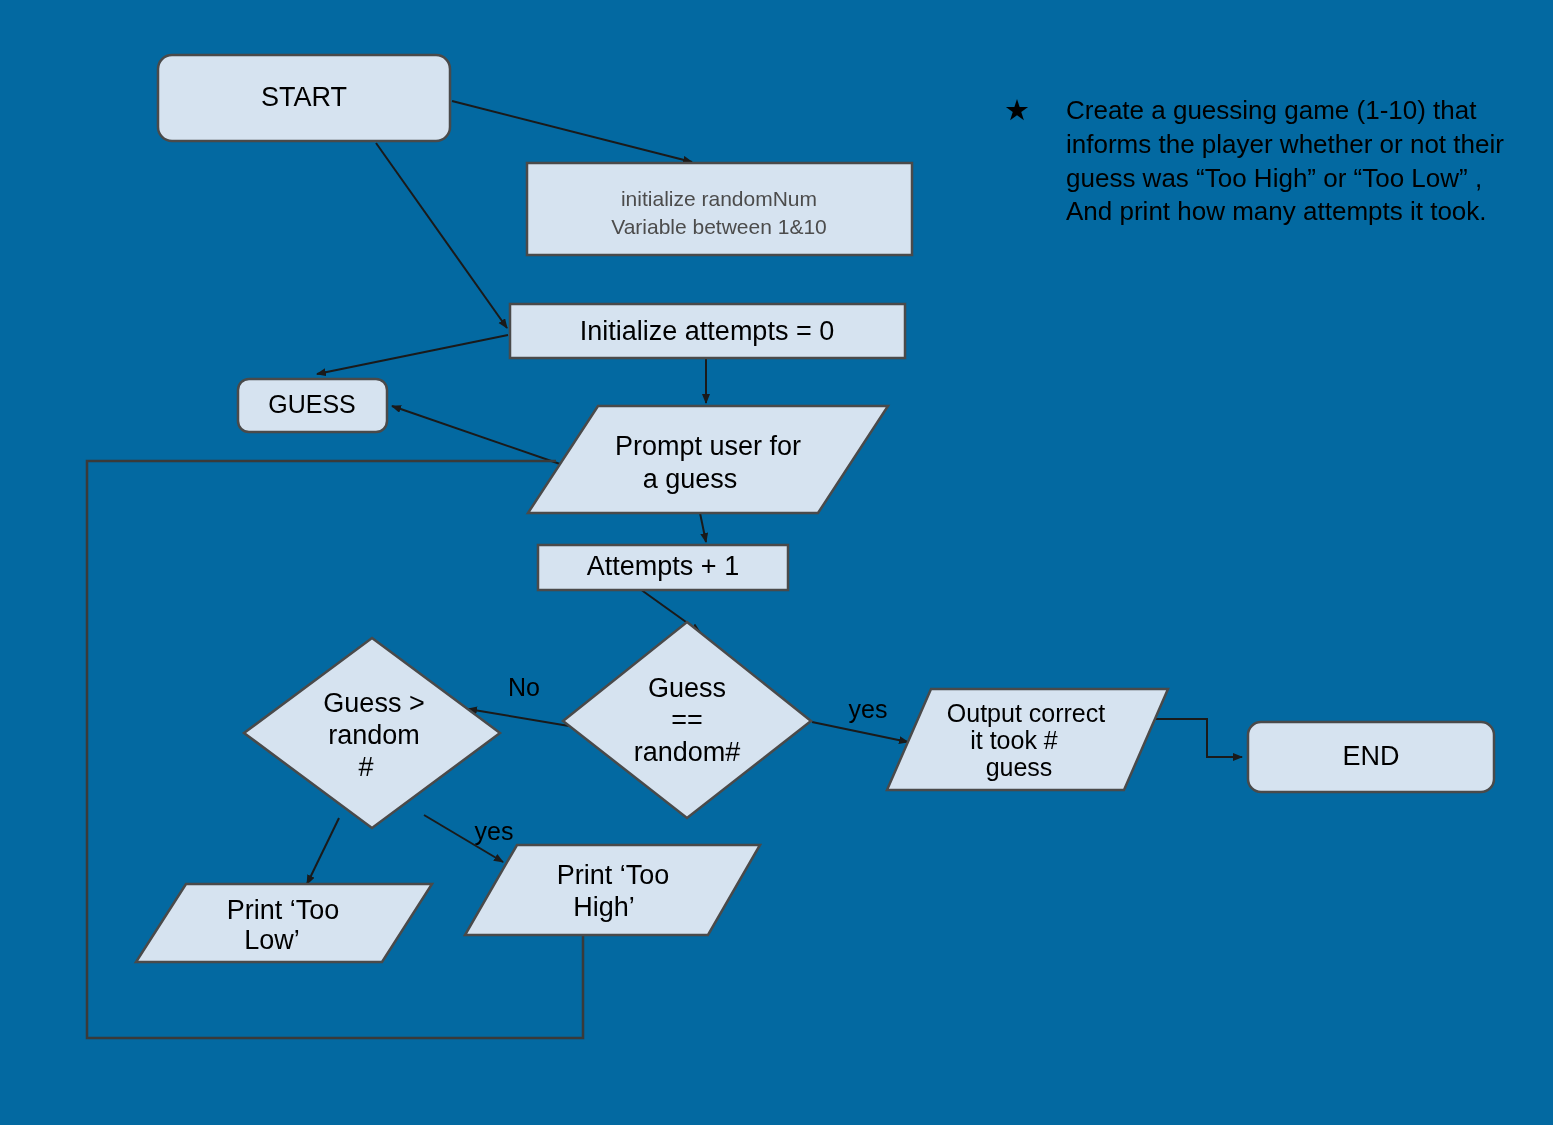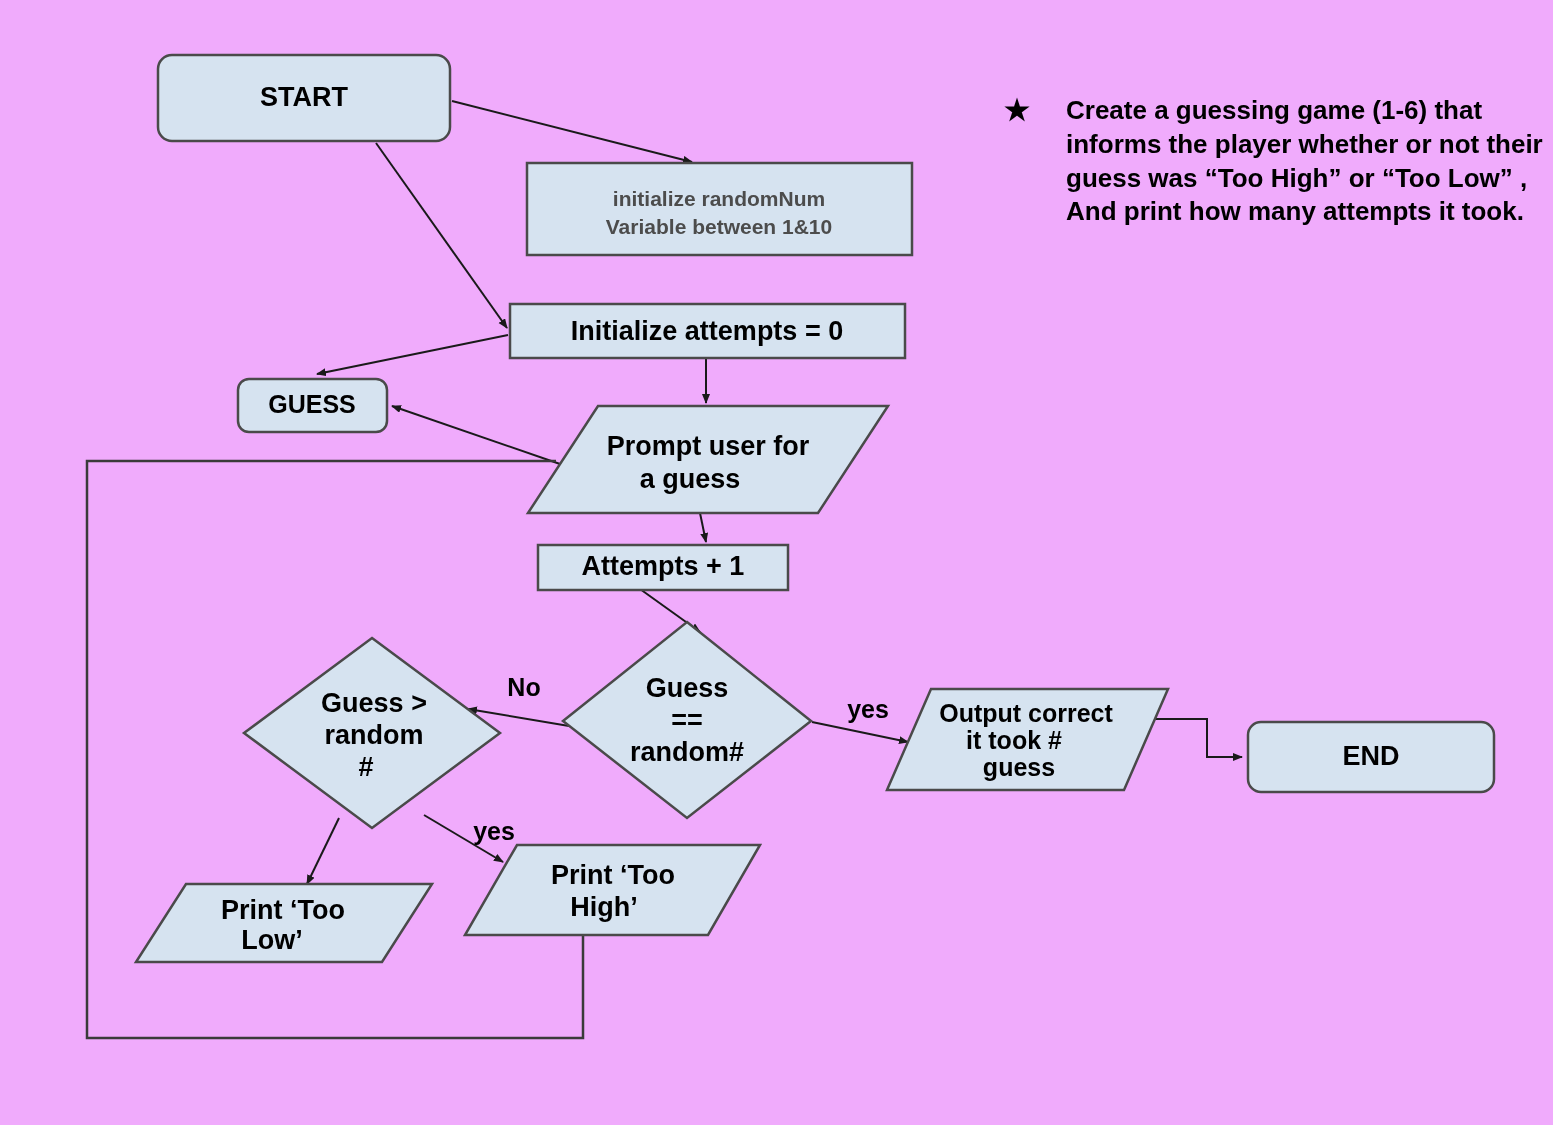--- a/index.html
+++ b/index.html
@@ -10,22 +10,21 @@
   body {
     width: 1553px;
     height: 1125px;
     font-family: "Liberation Sans", sans-serif;
     overflow: hidden;
   }
   #canvas {
     position: relative;
     width: 1553px;
     height: 1125px;
-    background: #f0abfc;
-    font-weight: bold;
+    background: #0369a1;
   }
   svg.flow {
     position: absolute;
     top: 0;
     left: 0;
     width: 1553px;
     height: 1125px;
   }
   .shape-fill {
     fill: #d6e3f0;
@@ -194,19 +193,19 @@
       <text class="node-text t-big" x="604" y="909">High’</text>
     </g>
 
     <text class="edge-label" x="524" y="689">No</text>
     <text class="edge-label" x="868" y="711">yes</text>
     <text class="edge-label" x="494" y="833">yes</text>
   </svg>
 
   <div class="note-block">
     <span class="note-bullet">★</span>
-    <span class="note-text">Create a guessing game (1-6) that
+    <span class="note-text">Create a guessing game (1-10) that
 informs the player whether or not their
 guess was “Too High” or “Too Low” ,
 And print how many attempts it took.</span>
   </div>
 
 </div>
 
 </body></html>

